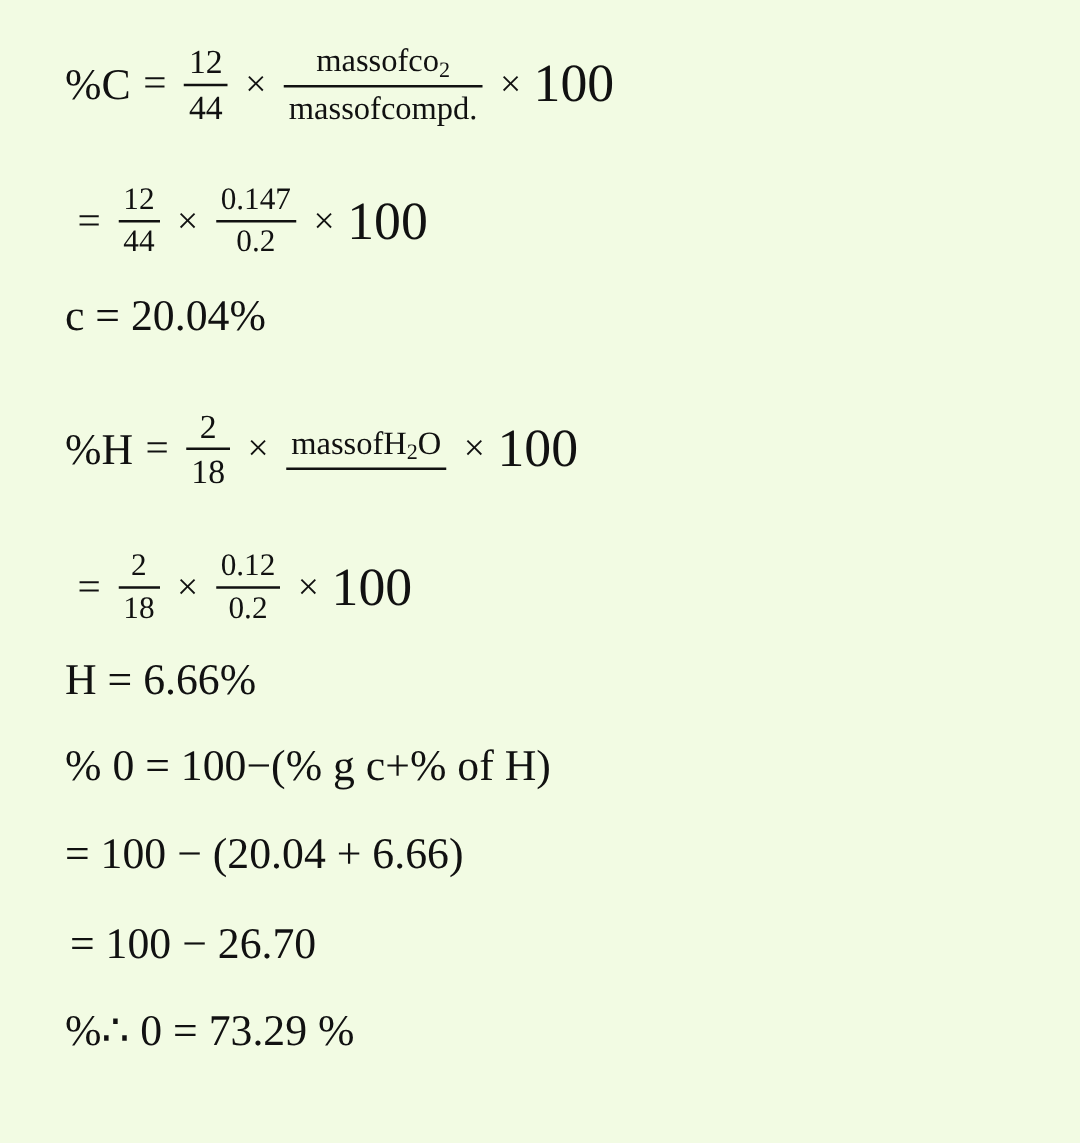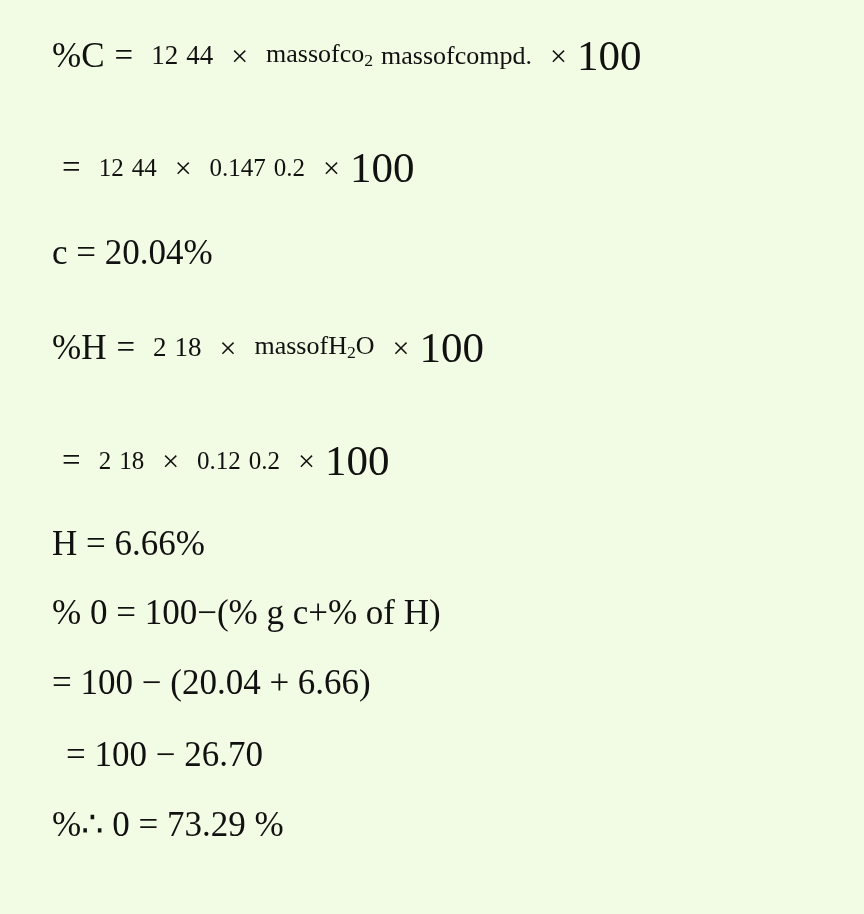--- a/index.html
+++ b/index.html
@@ -44,21 +44,21 @@
     line-height: 1;
     margin: 0 10px;
   }
   .num {
     font-size: 43px;
     line-height: 1;
     white-space: pre;
   }
   .frac {
     display: inline-flex;
-    flex-direction: row;
+    flex-direction: column;
     align-items: center;
     vertical-align: middle;
     margin: 0 4px;
   }
   .frac .top,
   .frac .bot {
     padding: 0 4px;
     line-height: 1.12;
     white-space: nowrap;
   }
@@ -86,21 +86,21 @@
   }
   
   #row1 { position: absolute; top: 34px;  left: 0; }
   #row2 { position: absolute; top: 146px; left: 0; }
   #row3 { position: absolute; top: 235px; left: 0; }
   #row4 { position: absolute; top: 326px; left: 0; }
   #row5 { position: absolute; top: 439px; left: 0; }
   #row6 { position: absolute; top: 526px; left: 0; }
   #row7 { position: absolute; top: 595px; left: 0; }
   #row8 { position: absolute; top: 665px; left: 0; text-align: right; }
-  #row9 { position: absolute; top: 737px; left: 14px; }
+  #row9 { position: absolute; top: 737px; left: 4px; }
   #row10{ position: absolute; top: 807px; left: 0; }
 </style>
 </head>
 <body>
 
 <div class="sheet">
 
   <div class="line" id="row1">
     <span class="lbl">%C</span>
     <span class="eq">=</span>

